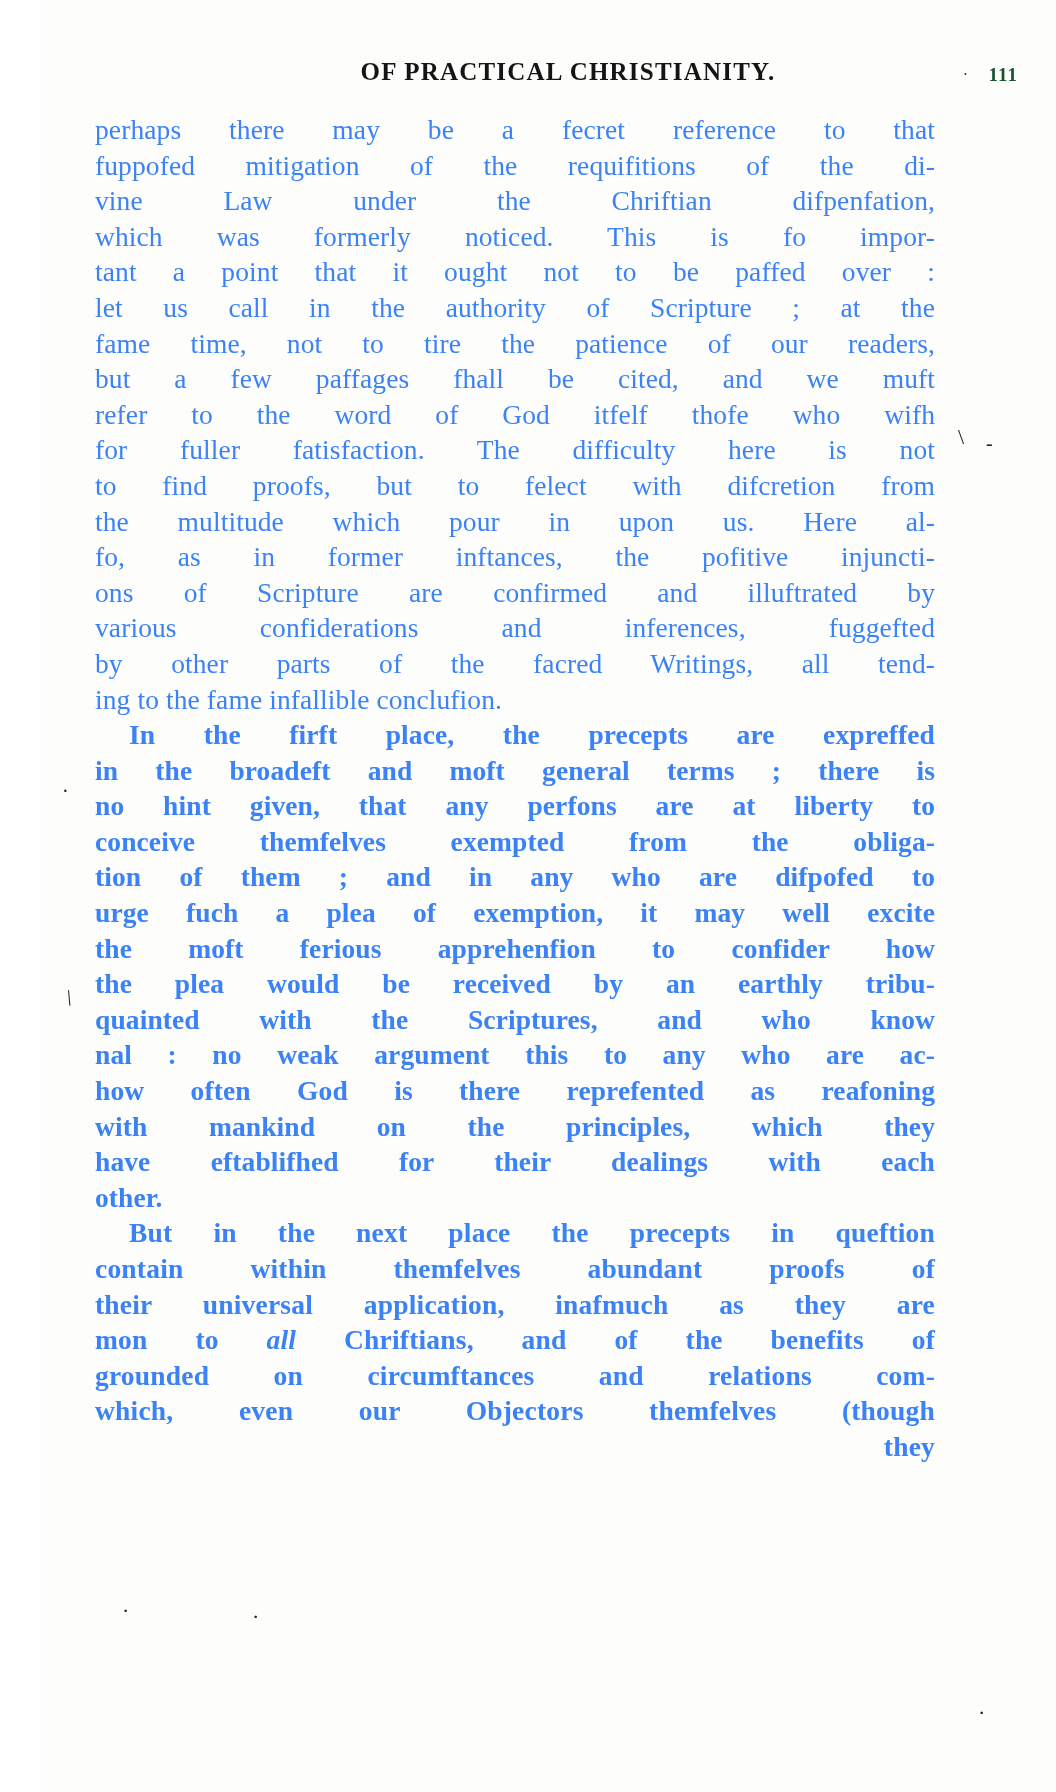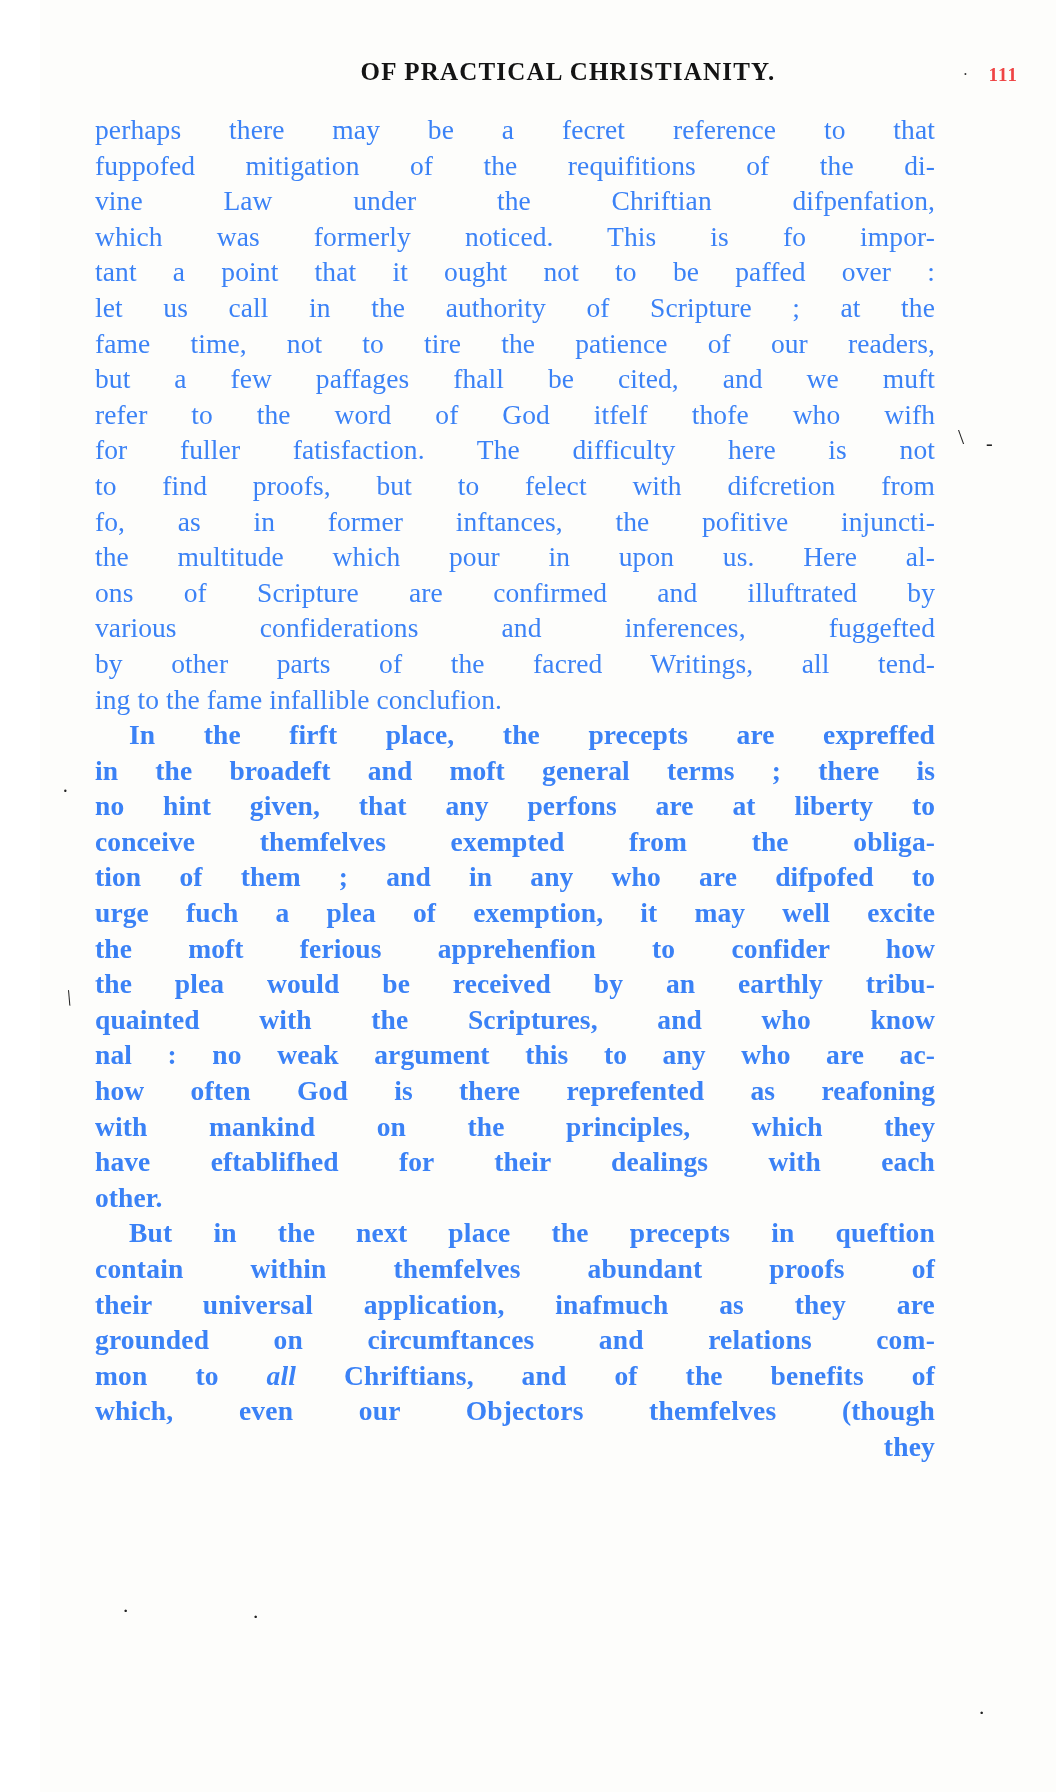--- a/index.html
+++ b/index.html
@@ -47,21 +47,21 @@
     color: #141414;
   }
   .head-folio {
     position: absolute;
     right: 78px;
     top: 6px;
     font-family: "Liberation Serif", serif;
     font-weight: bold;
     font-size: 19px;
     letter-spacing: 1px;
-    color: #ef4444;
+    color: #14532d;
   }
   .head-folio-dot-left {
     position: absolute;
     right: 128px;
     top: 8px;
     font-size: 16px;
     color: #333;
   }
 
   
@@ -146,22 +146,22 @@
       <span class="line j">fuppofed mitigation of the requifitions of the di-</span>
       <span class="line j">vine Law under the Chriftian difpenfation,</span>
       <span class="line j">which was formerly noticed.    This is fo impor-</span>
       <span class="line j">tant a point that it ought not to be paffed over :</span>
       <span class="line j">let us call in the authority of Scripture ; at the</span>
       <span class="line j">fame time, not to tire the patience of our readers,</span>
       <span class="line j">but a few paffages fhall be cited, and we muft</span>
       <span class="line j">refer to the word of God itfelf thofe who wifh</span>
       <span class="line j">for fuller fatisfaction.    The difficulty here is not</span>
       <span class="line j">to find proofs, but to felect with difcretion from</span>
+      <span class="line j">the multitude which pour in upon us.    Here al-</span>
       <span class="line j">fo, as in former inftances, the pofitive injuncti-</span>
-      <span class="line j">the multitude which pour in upon us.    Here al-</span>
       <span class="line j">ons of Scripture are confirmed and illuftrated by</span>
       <span class="line j">various confiderations and inferences, fuggefted</span>
       <span class="line j">by other parts of the facred Writings, all tend-</span>
       <span class="line j last">ing to the fame infallible conclufion.</span>
     </div>
 
     <div class="para ink-semi">
       <span class="line j indent">In the firft place, the precepts are expreffed</span>
       <span class="line j">in the broadeft and moft general terms ; there is</span>
       <span class="line j">no hint given, that any perfons are at liberty to</span>
@@ -175,22 +175,22 @@
       <span class="line j">how often God is there reprefented as reafoning</span>
       <span class="line j">with mankind on the principles, which they</span>
       <span class="line j">have eftablifhed for their dealings with each</span>
       <span class="line j last">other.</span>
     </div>
 
     <div class="para ink-heavy">
       <span class="line j indent">But in the next place the precepts in queftion</span>
       <span class="line j">contain within themfelves abundant proofs of</span>
       <span class="line j">their universal application, inafmuch as they are</span>
+      <span class="line j">mon to <span class="ital">all</span> Chriftians, and of the benefits of</span>
       <span class="line j">grounded on circumftances and relations com-</span>
-      <span class="line j">mon to <span class="ital">all</span> Chriftians, and of the benefits of</span>
       <span class="line j">which, even our Objectors themfelves (though</span>
       <span class="line center-right">they</span>
     </div>
 
   </div>
 
   <span class="mark m1">\</span>
   <span class="mark m2">-</span>
   <span class="mark m3">·</span>
   <span class="mark m4">\</span>

